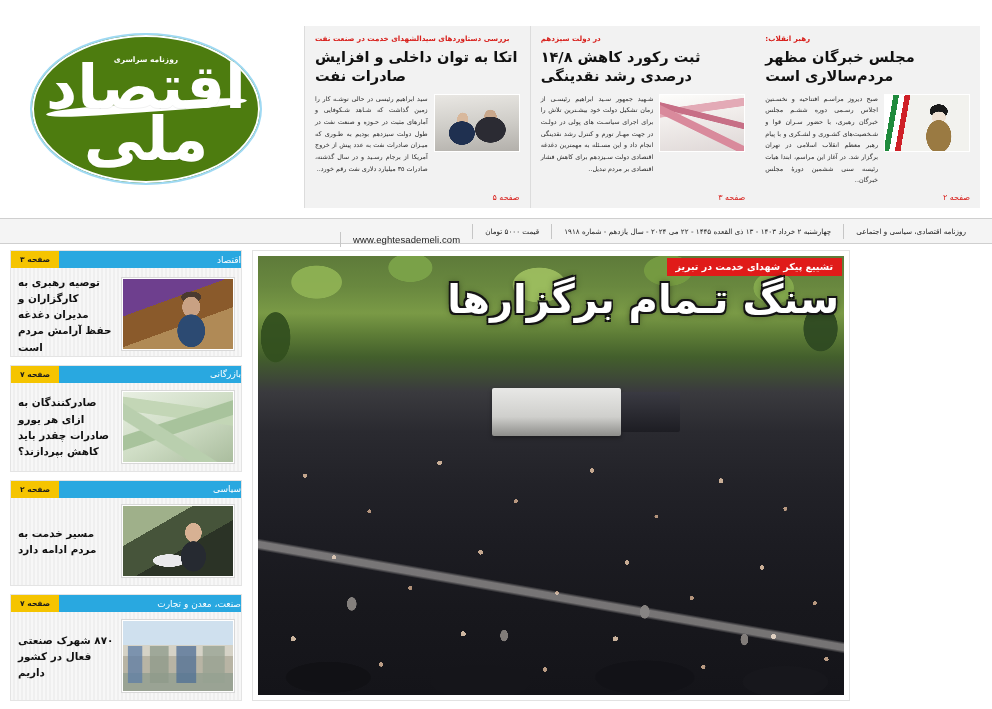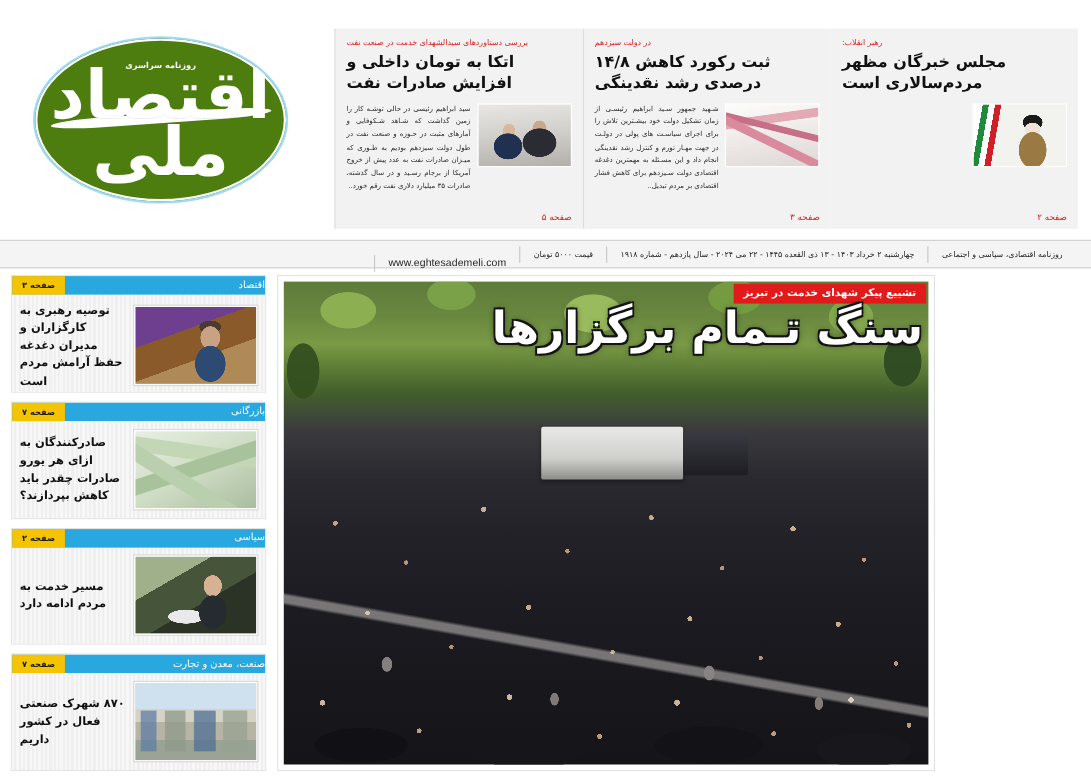--- a/index.html
+++ b/index.html
@@ -40,21 +40,21 @@
     position: relative;
     display: flex;
     flex-direction: column;
     border-left: 1px solid #dcdcdc;
   }
   .story:last-child { border-left: none; }
 
   .story-kicker {
     color: #d8201c;
     font-size: 7.2px;
-    font-weight: normal;
+    font-weight: bold;
     text-align: left;
     line-height: 1.3;
     margin-bottom: 5px;
     letter-spacing: -0.2px;
   }
 
   .story-head {
     font-size: 14.5px;
     font-weight: bold;
     color: #111111;
@@ -491,21 +491,21 @@
 </style>
 </head>
 <body>
 
 <div class="top-band">
 
   <div class="top-stories">
 
     <div class="story">
       <div class="story-kicker">بررسی دستاوردهای سیدالشهدای خدمت در صنعت نفت</div>
-      <div class="story-head">اتکا به تومان داخلی و افزایش صادرات نفت</div>
+      <div class="story-head">اتکا به توان داخلی و افزایش صادرات نفت</div>
       <div class="story-body-wrap">
         <div class="story-text">سید ابراهیم رئیسی در حالی توشـه کار را زمین گذاشت که شـاهد شـکوفایی و آمارهای مثبت در حـوزه و صنعت نفت در طول دولت سیزدهم بودیم به طـوری که میـزان صادرات نفت به عدد پیش از خروج آمریکا از برجام رسـید و در سال گذشته، صادرات ۳۵ میلیارد دلاری نفت رقم خورد..</div>
         <div class="story-photo photo-oil"></div>
       </div>
       <div class="story-page">صفحه ۵</div>
     </div>
 
     <div class="story">
       <div class="story-kicker">در دولت سیزدهم</div>
       <div class="story-head">ثبت رکورد کاهش ۱۴/۸ درصدی رشد نقدینگی</div>
@@ -513,20 +513,21 @@
         <div class="story-text">شـهید جمهور سـید ابراهیم رئیسـی از زمان تشکیل دولت خود بیشـترین تلاش را برای اجرای سیاسـت های پولی در دولـت در جهت مهـار تورم و کنترل رشد نقدینگی انجام داد و این مسـئله به مهمترین دغدغه اقتصادی دولت سـیزدهم برای کاهش فشار اقتصادی بر مردم تبدیل..</div>
         <div class="story-photo photo-money"></div>
       </div>
       <div class="story-page">صفحه ۳</div>
     </div>
 
     <div class="story">
       <div class="story-kicker">رهبر انقلاب:</div>
       <div class="story-head">مجلس خبرگان مظهر مردم‌سالاری است</div>
       <div class="story-body-wrap">
+        <div class="story-text">صبح دیروز مراسـم افتتاحیه و نخسـتین اجلاس رسـمی دوره ششـم مجلس خبرگان رهبری، با حضور سـران قوا و شـخصیت‌های کشـوری و لشـکری و با پیام رهبر معظم انقلاب اسلامی در تهران برگزار شد. در آغاز این مراسم، ابتدا هیات رئیسه سنی ششمین دورهٔ مجلس خبرگان..</div>
         <div class="story-photo photo-leader"></div>
       </div>
       <div class="story-page">صفحه ۲</div>
     </div>
 
   </div>
 
   <div class="logo-area">
     <div class="logo-oval">
       <div class="logo-sub">روزنامه سراسری</div>

